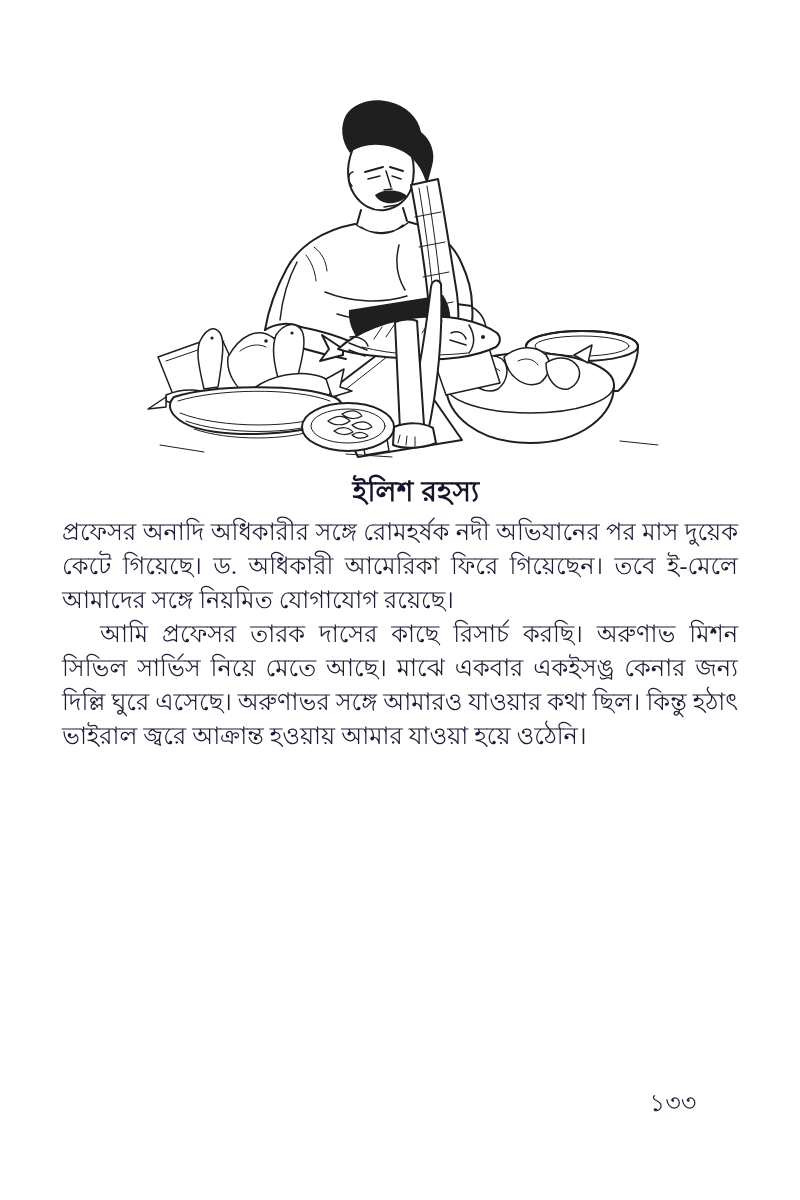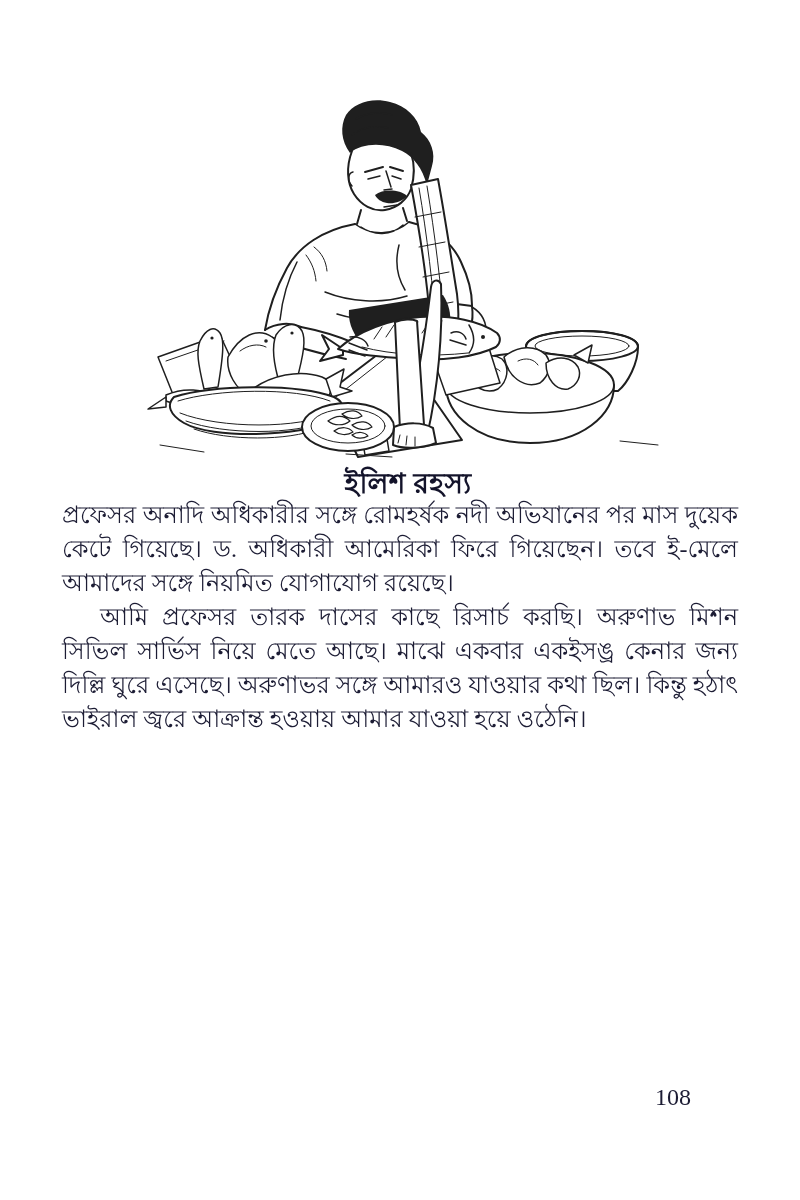--- a/index.html
+++ b/index.html
@@ -4,26 +4,26 @@
 <style>
   html,body{margin:0;padding:0;background:#e8e8e8;}
   .page{
     position:relative;width:800px;height:1200px;margin:0 auto;
     background:#ffffff;overflow:hidden;
     font-family:"Liberation Serif","DejaVu Serif",serif;
   }
   .illustration{position:absolute;left:100px;top:95px;width:600px;height:365px;margin:0;}
   .illustration svg{display:block;width:100%;height:100%;}
   .chapter-title{
-    position:absolute;left:62px;top:454px;width:676px;margin:8px;
+    position:absolute;left:62px;top:454px;width:676px;margin:16px;
     text-align:center;font-size:28px;font-weight:700;color:#13132a;
     letter-spacing:0.5px;
   }
   .body-text{
-    position:absolute;left:62px;top:498px;width:676px;
+    position:absolute;left:62px;top:515px;width:676px;
     font-size:24px;line-height:34px;color:#1c1c34;
     text-align:justify;
   }
   .para{margin:0;text-indent:38px;}
   .para.first{text-indent:0;}
   .page-number{
     position:absolute;left:628px;top:1084px;width:90px;
     font-size:24px;color:#1c1c34;text-align:center;
   }
 </style>
@@ -141,14 +141,14 @@
     </svg>
   </figure>
 
   <h1 class="chapter-title">ইলিশ রহস্য</h1>
 
   <div class="body-text">
     <p class="para first">প্রফেসর অনাদি অধিকারীর সঙ্গে রোমহর্ষক নদী অভিযানের পর মাস দুয়েক কেটে গিয়েছে। ড. অধিকারী আমেরিকা ফিরে গিয়েছেন। তবে ই-মেলে আমাদের সঙ্গে নিয়মিত যোগাযোগ রয়েছে।</p>
     <p class="para">আমি প্রফেসর তারক দাসের কাছে রিসার্চ করছি। অরুণাভ মিশন সিভিল সার্ভিস নিয়ে মেতে আছে। মাঝে একবার একইসঙ্র কেনার জন্য দিল্লি ঘুরে এসেছে। অরুণাভর সঙ্গে আমারও যাওয়ার কথা ছিল। কিন্তু হঠাৎ ভাইরাল জ্বরে আক্রান্ত হওয়ায় আমার যাওয়া হয়ে ওঠেনি।</p>
   </div>
 
-  <div class="page-number">108</div>
+  <div class="page-number">১৩৩</div>
 </div>
 
 </body></html>

